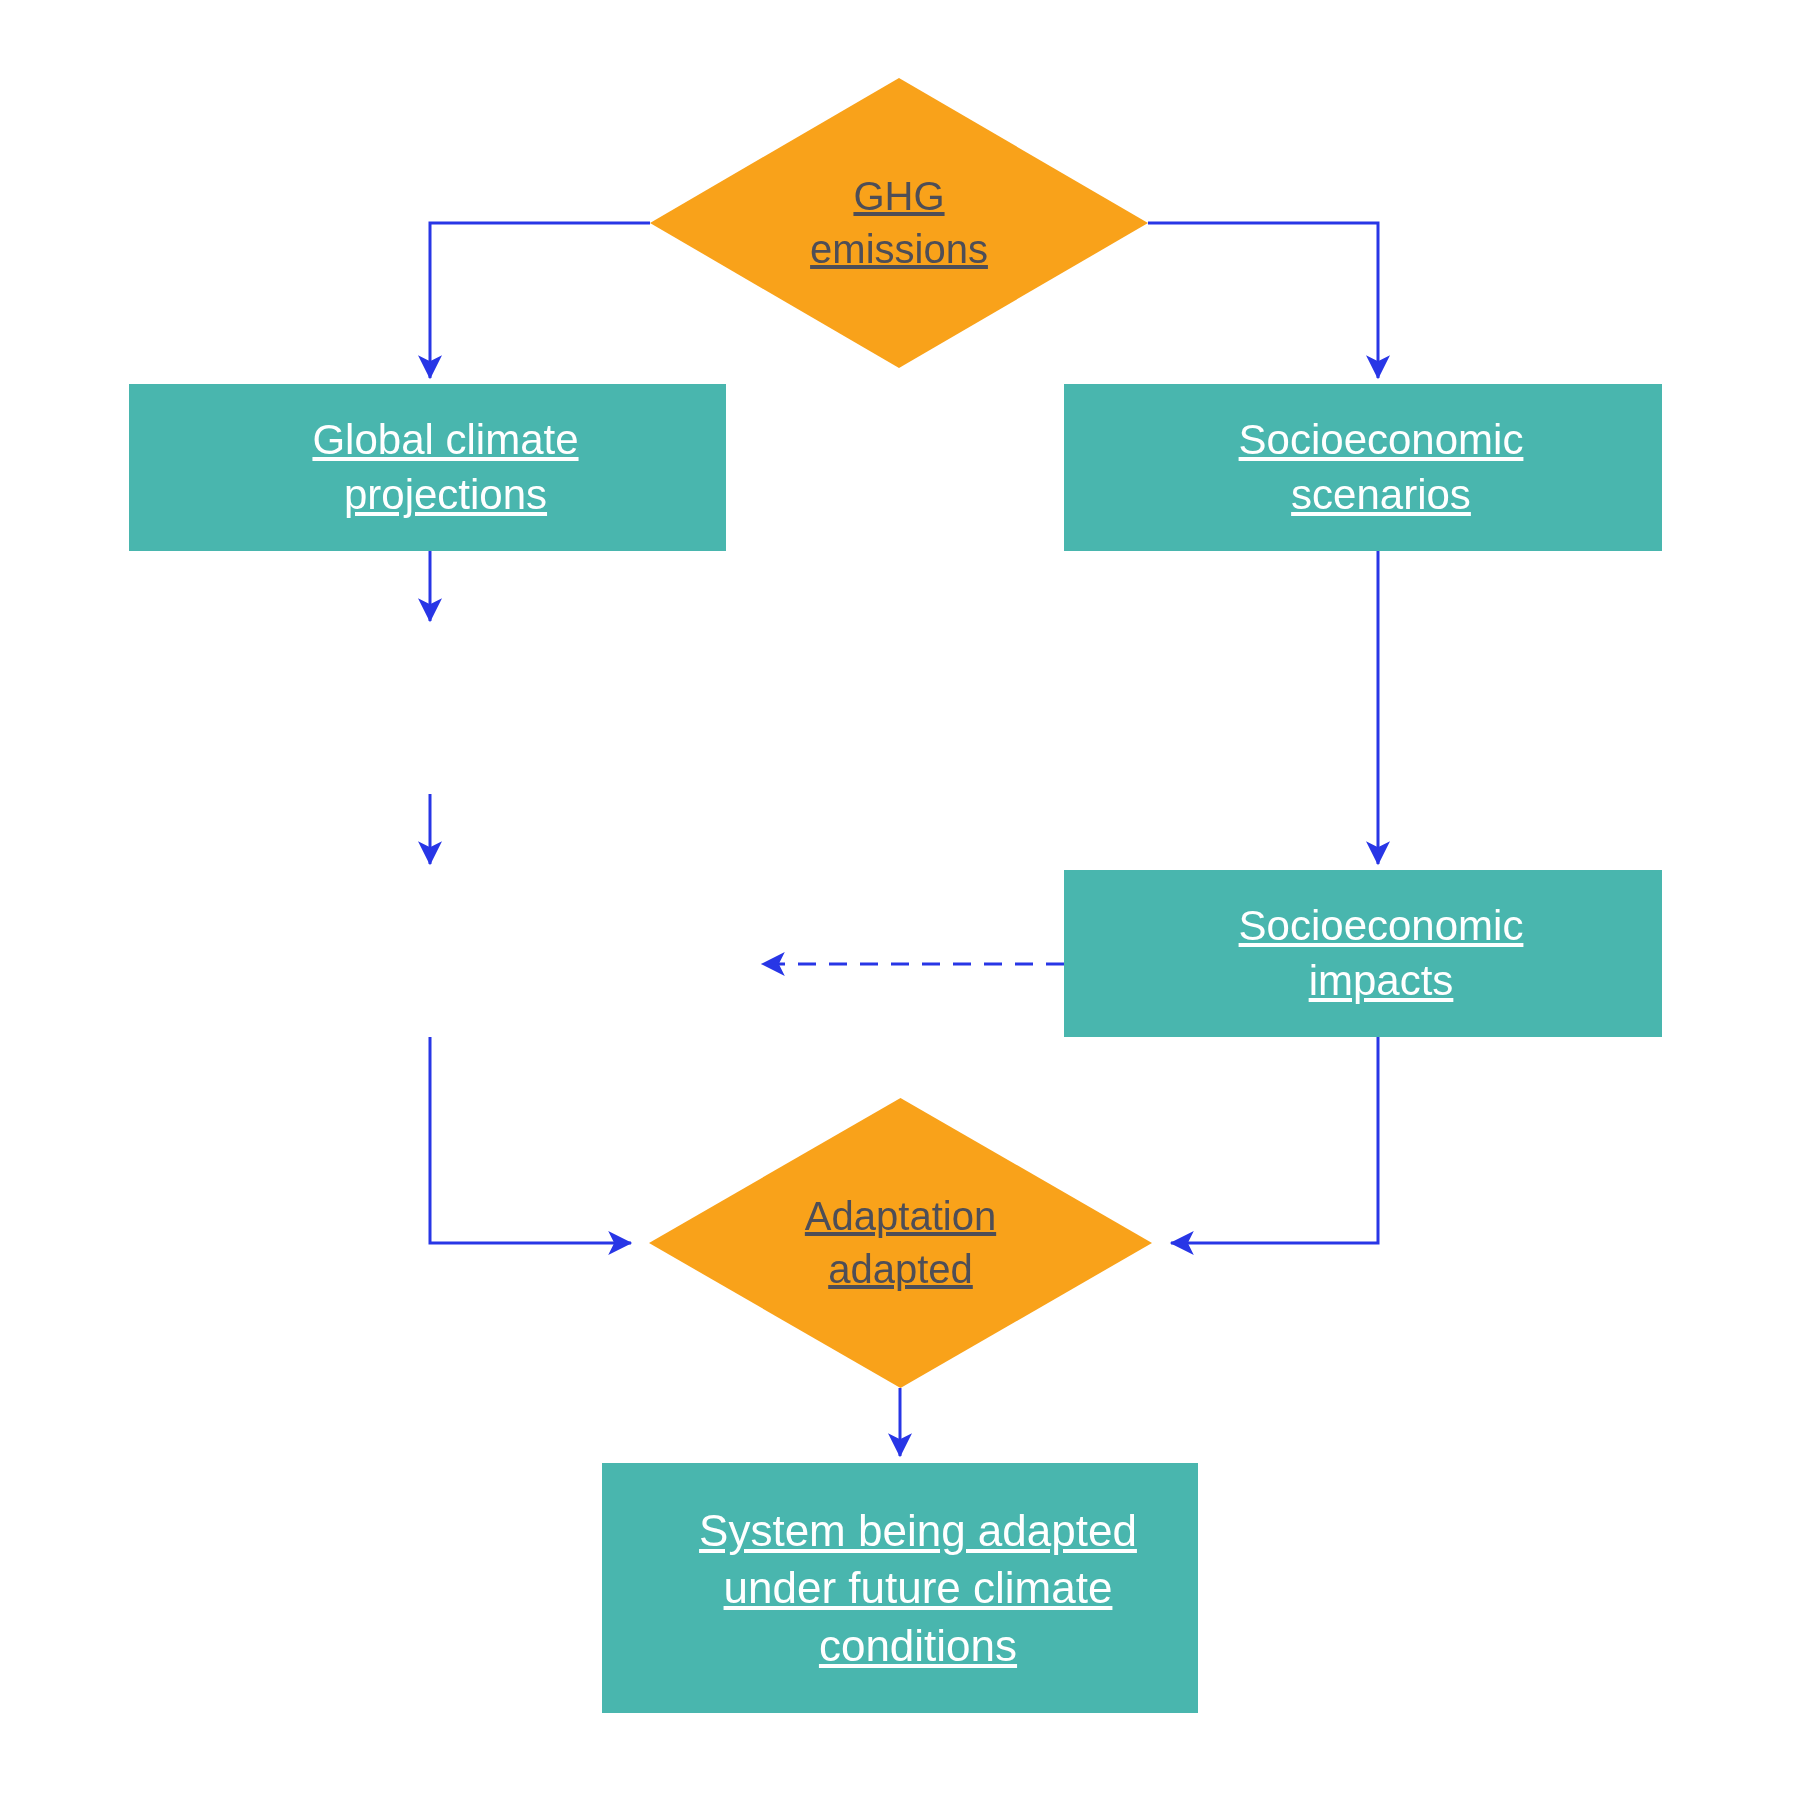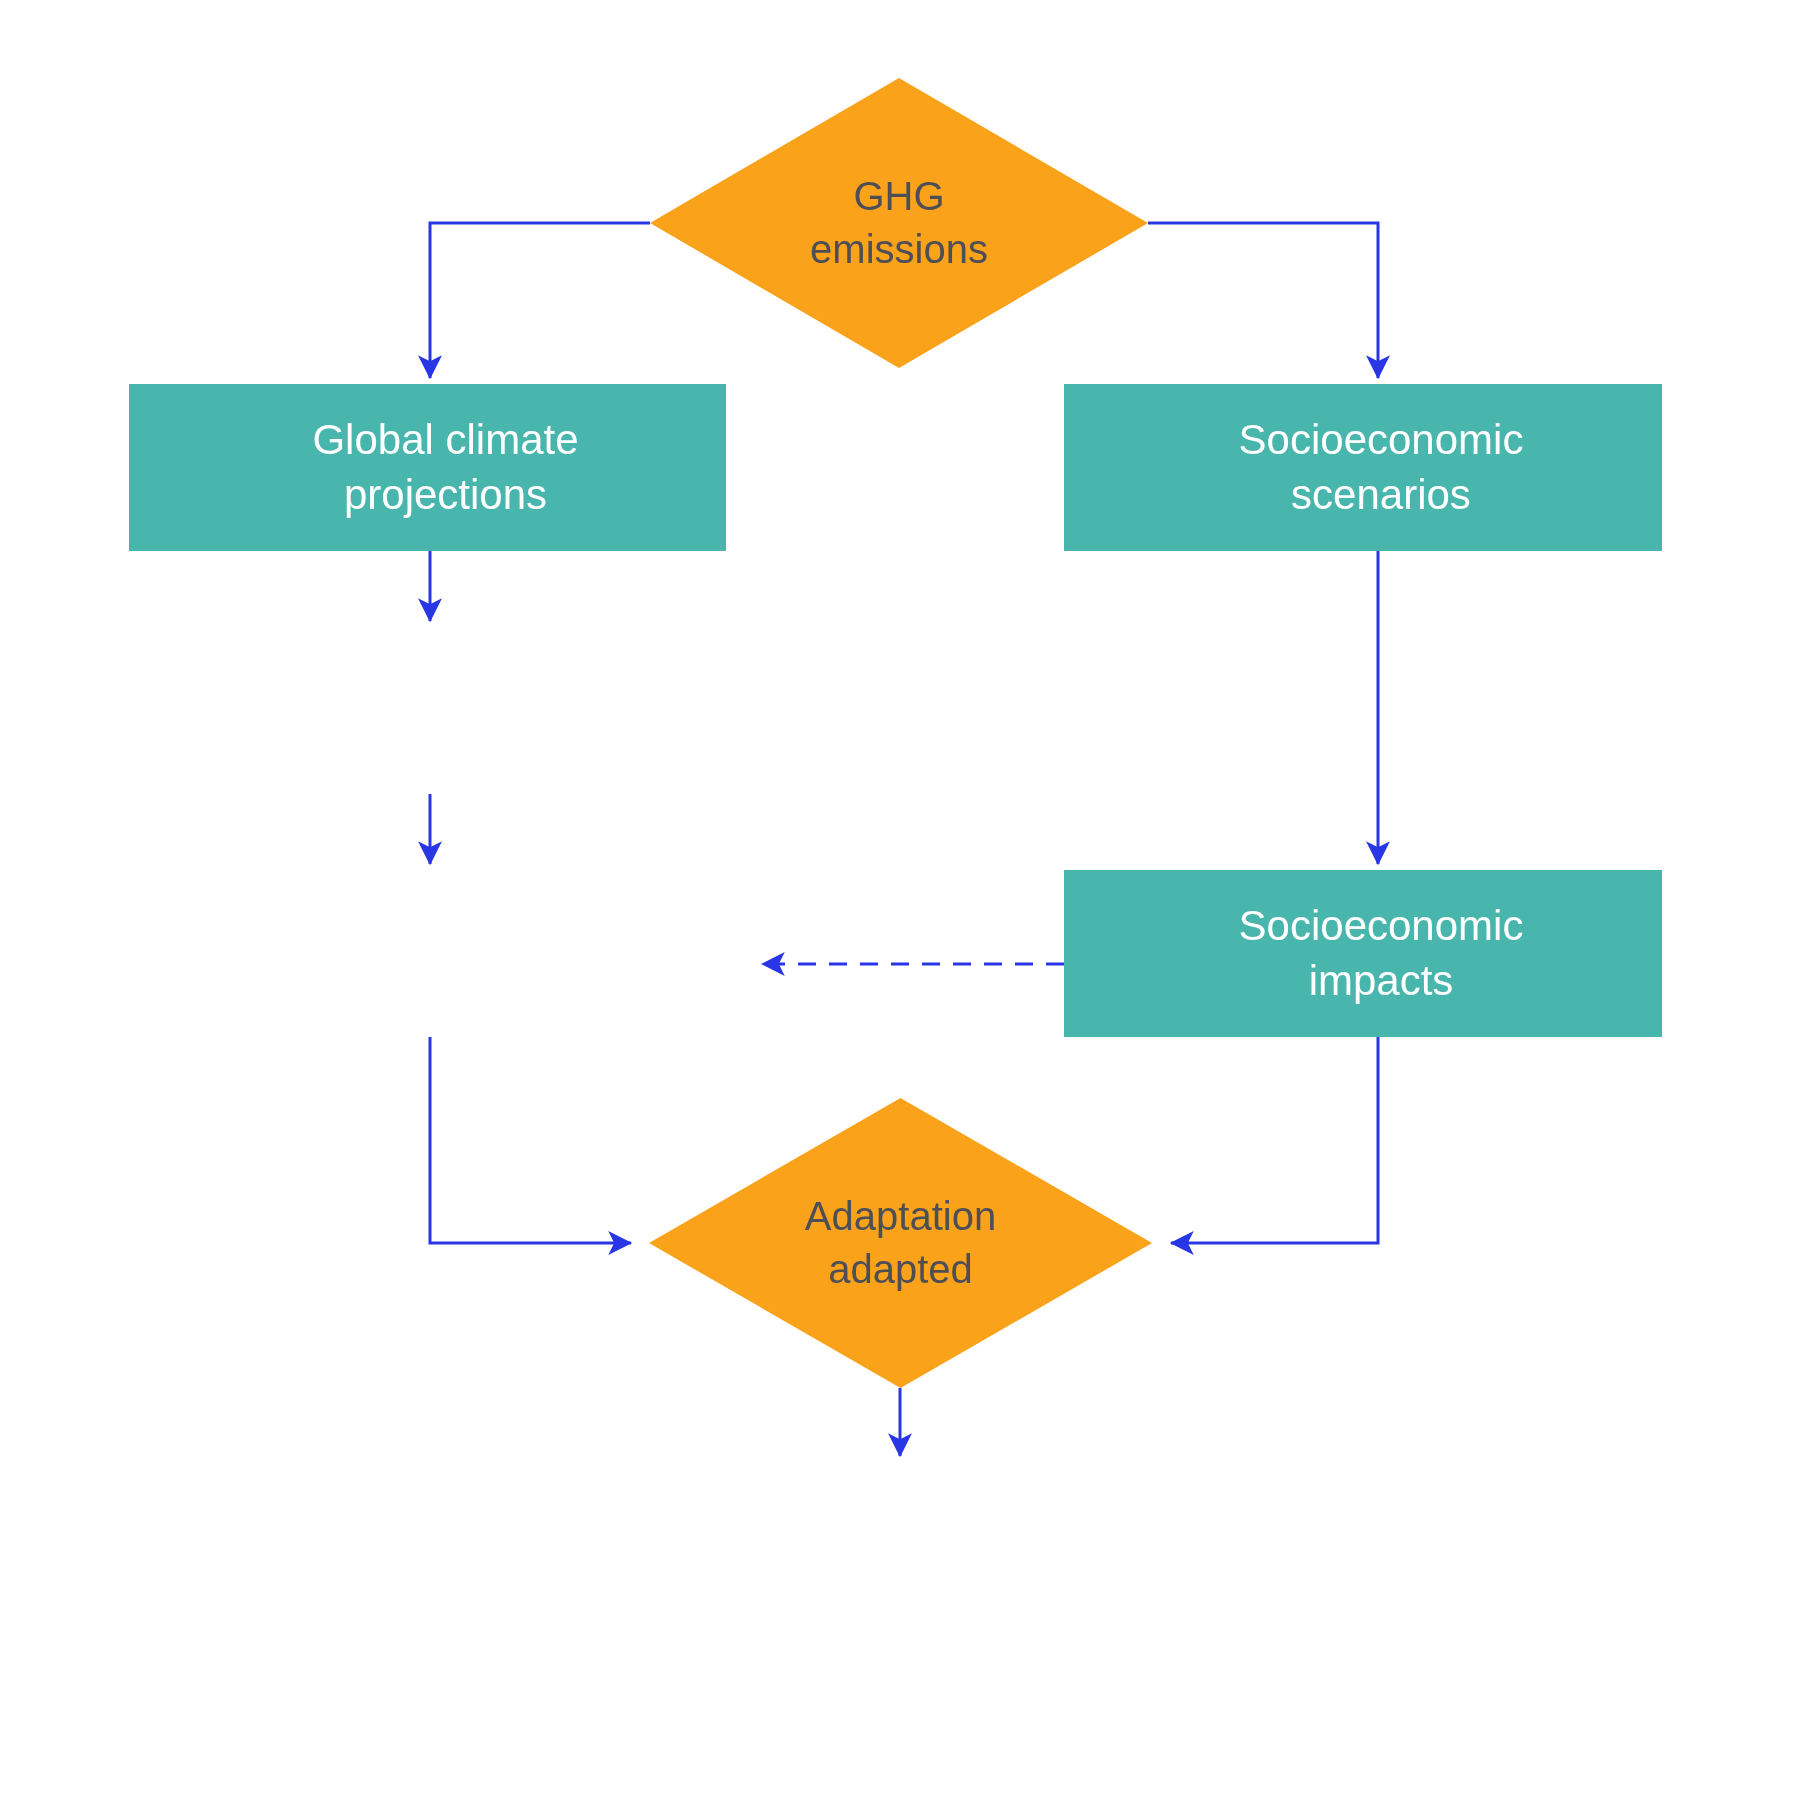--- a/index.html
+++ b/index.html
@@ -25,21 +25,21 @@
   }
   .box{
     background:var(--node-teal);color:var(--box-text);
     font-size:42px;line-height:1.3;font-weight:400;padding-left:36px;
   }
   .diamond{
     background:var(--node-orange);color:var(--diamond-text);
     clip-path:polygon(50% 0,100% 50%,50% 100%,0 50%);
     font-size:40px;line-height:1.32;font-weight:500;
   }
-  .node .label{white-space:pre-line;}
+  .node .label{white-space:pre-line;text-decoration:underline;}
   .box-global{left:129px;top:384px;width:597px;height:167px;}
   .box-scenarios{left:1064px;top:384px;width:598px;height:167px;}
   .box-downscaling{left:129px;top:627px;width:597px;height:167px;}
   .box-biophysical{left:129px;top:870px;width:597px;height:167px;}
   .box-impacts{left:1064px;top:870px;width:598px;height:167px;}
   .box-system{left:602px;top:1463px;width:596px;height:250px;font-size:44px;}
   .diamond-ghg{left:650px;top:78px;width:498px;height:290px;}
   .diamond-adaptation{left:649px;top:1098px;width:503px;height:290px;}
 </style>
 </head>
@@ -84,14 +84,19 @@
   <div class="node box box-impacts">
     <span class="label">Socioeconomic
 impacts</span>
   </div>
 
   <div class="node diamond diamond-adaptation">
     <span class="label">Adaptation
 adapted</span>
   </div>
 
+  <div class="node box box-system">
+    <span class="label">System being adapted
+under future climate
+conditions</span>
+  </div>
 
 </div>
 
 </body></html>

